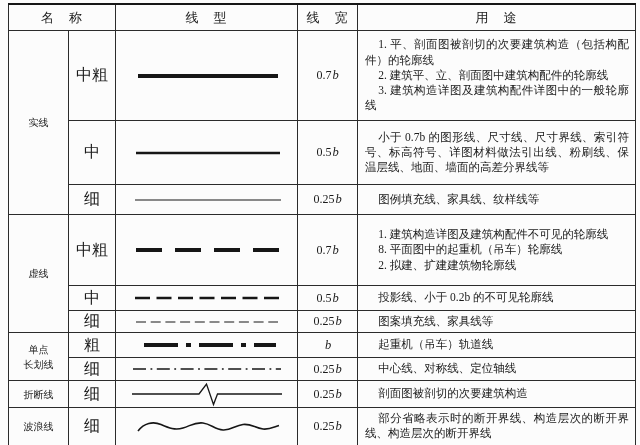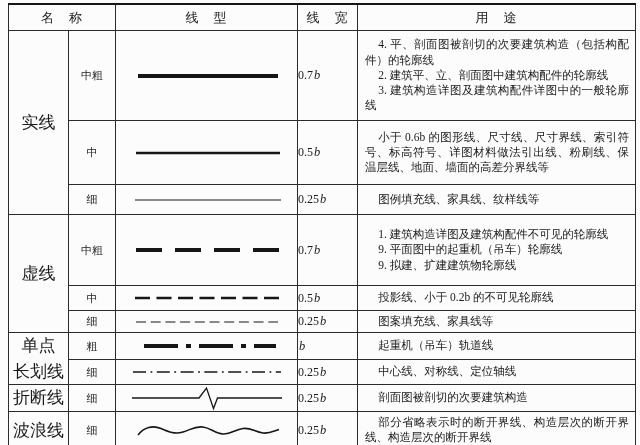--- a/index.html
+++ b/index.html
@@ -9,25 +9,25 @@
   }
   table.lt{
     position:absolute;left:8px;top:3px;width:627px;
     border-collapse:collapse;table-layout:fixed;
     border-top:2px solid #161616;border-bottom:2px solid #161616;
     border-left:1px solid #2b2b2b;border-right:1px solid #2b2b2b;
   }
   col.c1{width:60px;} col.c2{width:47px;} col.c3{width:182px;} col.c4{width:60px;} col.c5{width:278px;}
   th,td{border:1px solid #2b2b2b;padding:0;vertical-align:middle;}
   th{font-weight:normal;font-size:13px;height:25px;text-align:center;letter-spacing:1px;}
-  td.gname{text-align:center;font-size:17px;line-height:1.5;}
-  td.grade{text-align:center;font-size:11px;margin-left:45px;}
+  td.gname{text-align:center;font-size:10px;line-height:1.5;}
+  td.grade{text-align:center;font-size:16px;margin-left:45px;}
   td.sample{text-align:center;}
   td.sample svg{display:block;margin:0 auto;}
-  td.lw{font-size:12px;white-space:nowrap;}
+  td.lw{text-align:center;font-size:12px;white-space:nowrap;}
   td.lw i{font-style:italic;margin-left:1px;font-size:12.5px;}
   td.use{padding:2px 6px 2px 7px;}
   td.use p{margin:0;font-size:11.5px;line-height:1.33;text-indent:1.15em;text-align:justify;}
   tr.r0{height:90px;} tr.r1{height:64px;} tr.r2{height:30px;}
   tr.r3{height:71px;} tr.r4{height:25px;} tr.r5{height:22px;}
   tr.r6{height:25px;padding-left:28px;} tr.r7{height:23px;} tr.r8{height:24px;} tr.r9{height:38px;}
   .ln{stroke:#161616;fill:none;}
 </style>
 </head>
 <body>
@@ -54,35 +54,35 @@
       <tr class="r0">
         <td rowspan="3" class="gname">实线</td>
         <td class="grade">中粗</td>
         <td class="sample">
           <svg width="182" height="24" viewBox="0 0 182 24">
             <line class="ln" x1="22" y1="12" x2="162" y2="12" stroke-width="3.8"></line>
           </svg>
         </td>
         <td class="lw"><span>0.7</span><i>b</i></td>
         <td class="use">
-          <p>4. 平、剖面图被剖切的次要建筑构造（包括构配件）的轮廓线</p>
+          <p>1. 平、剖面图被剖切的次要建筑构造（包括构配件）的轮廓线</p>
           <p>2. 建筑平、立、剖面图中建筑构配件的轮廓线</p>
           <p>3. 建筑构造详图及建筑构配件详图中的一般轮廓线</p>
         </td>
       </tr>
       <tr class="r1">
         <td class="grade">中</td>
         <td class="sample">
           <svg width="182" height="24" viewBox="0 0 182 24">
             <line class="ln" x1="20" y1="12" x2="164" y2="12" stroke-width="2.3"></line>
           </svg>
         </td>
         <td class="lw"><span>0.5</span><i>b</i></td>
         <td class="use">
-          <p>小于 0.6b 的图形线、尺寸线、尺寸界线、索引符号、标高符号、详图材料做法引出线、粉刷线、保温层线、地面、墙面的高差分界线等</p>
+          <p>小于 0.7b 的图形线、尺寸线、尺寸界线、索引符号、标高符号、详图材料做法引出线、粉刷线、保温层线、地面、墙面的高差分界线等</p>
         </td>
       </tr>
       <tr class="r2">
         <td class="grade">细</td>
         <td class="sample">
           <svg width="182" height="20" viewBox="0 0 182 20">
             <line class="ln" x1="19" y1="10" x2="165" y2="10" stroke-width="1.2"></line>
           </svg>
         </td>
         <td class="lw"><span>0.25</span><i>b</i></td>
@@ -95,22 +95,22 @@
         <td rowspan="3" class="gname">虚线</td>
         <td class="grade">中粗</td>
         <td class="sample">
           <svg width="182" height="24" viewBox="0 0 182 24">
             <line class="ln" x1="20" y1="12" x2="163" y2="12" stroke-width="3.8" stroke-dasharray="26 13"></line>
           </svg>
         </td>
         <td class="lw"><span>0.7</span><i>b</i></td>
         <td class="use">
           <p>1. 建筑构造详图及建筑构配件不可见的轮廓线</p>
-          <p>9. 平面图中的起重机（吊车）轮廓线</p>
-          <p>9. 拟建、扩建建筑物轮廓线</p>
+          <p>8. 平面图中的起重机（吊车）轮廓线</p>
+          <p>2. 拟建、扩建建筑物轮廓线</p>
         </td>
       </tr>
       <tr class="r4">
         <td class="grade">中</td>
         <td class="sample">
           <svg width="182" height="20" viewBox="0 0 182 20">
             <line class="ln" x1="19" y1="10" x2="163" y2="10" stroke-width="2.3" stroke-dasharray="15 6.5"></line>
           </svg>
         </td>
         <td class="lw"><span>0.5</span><i>b</i></td>

